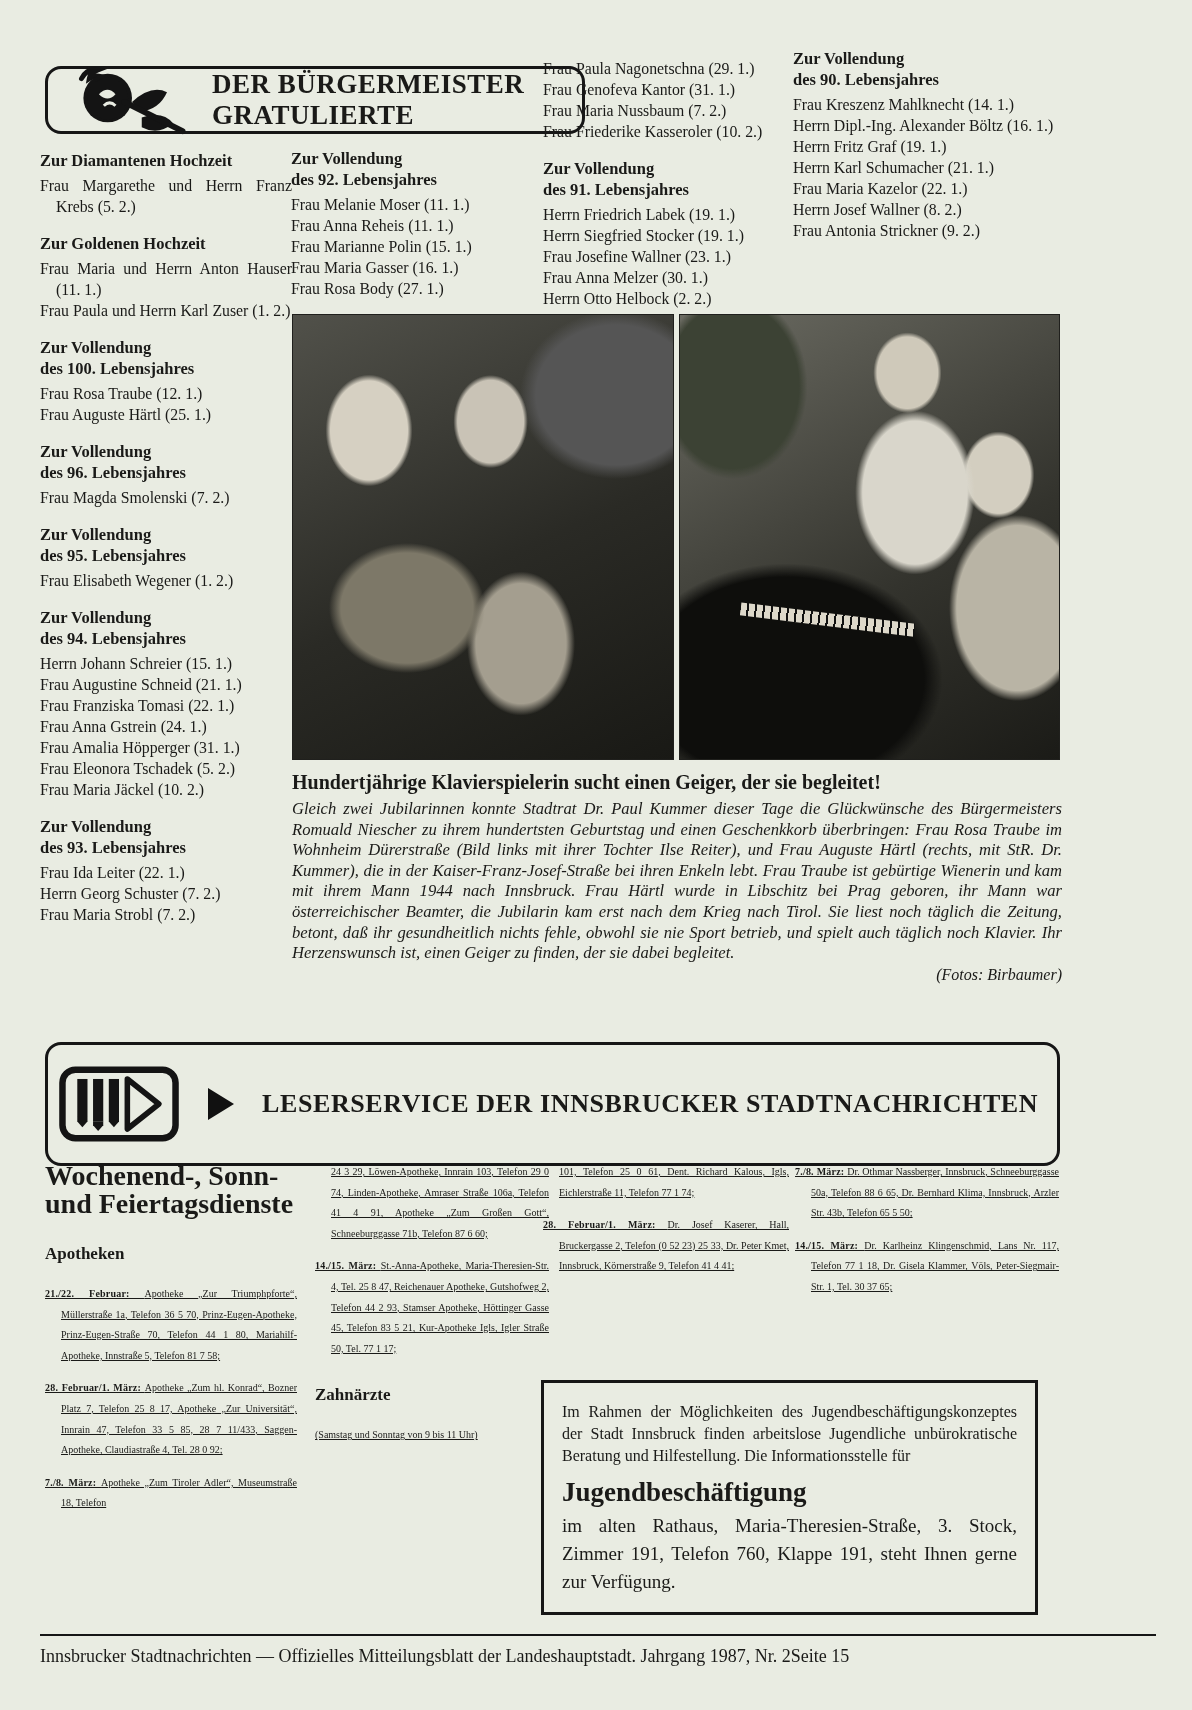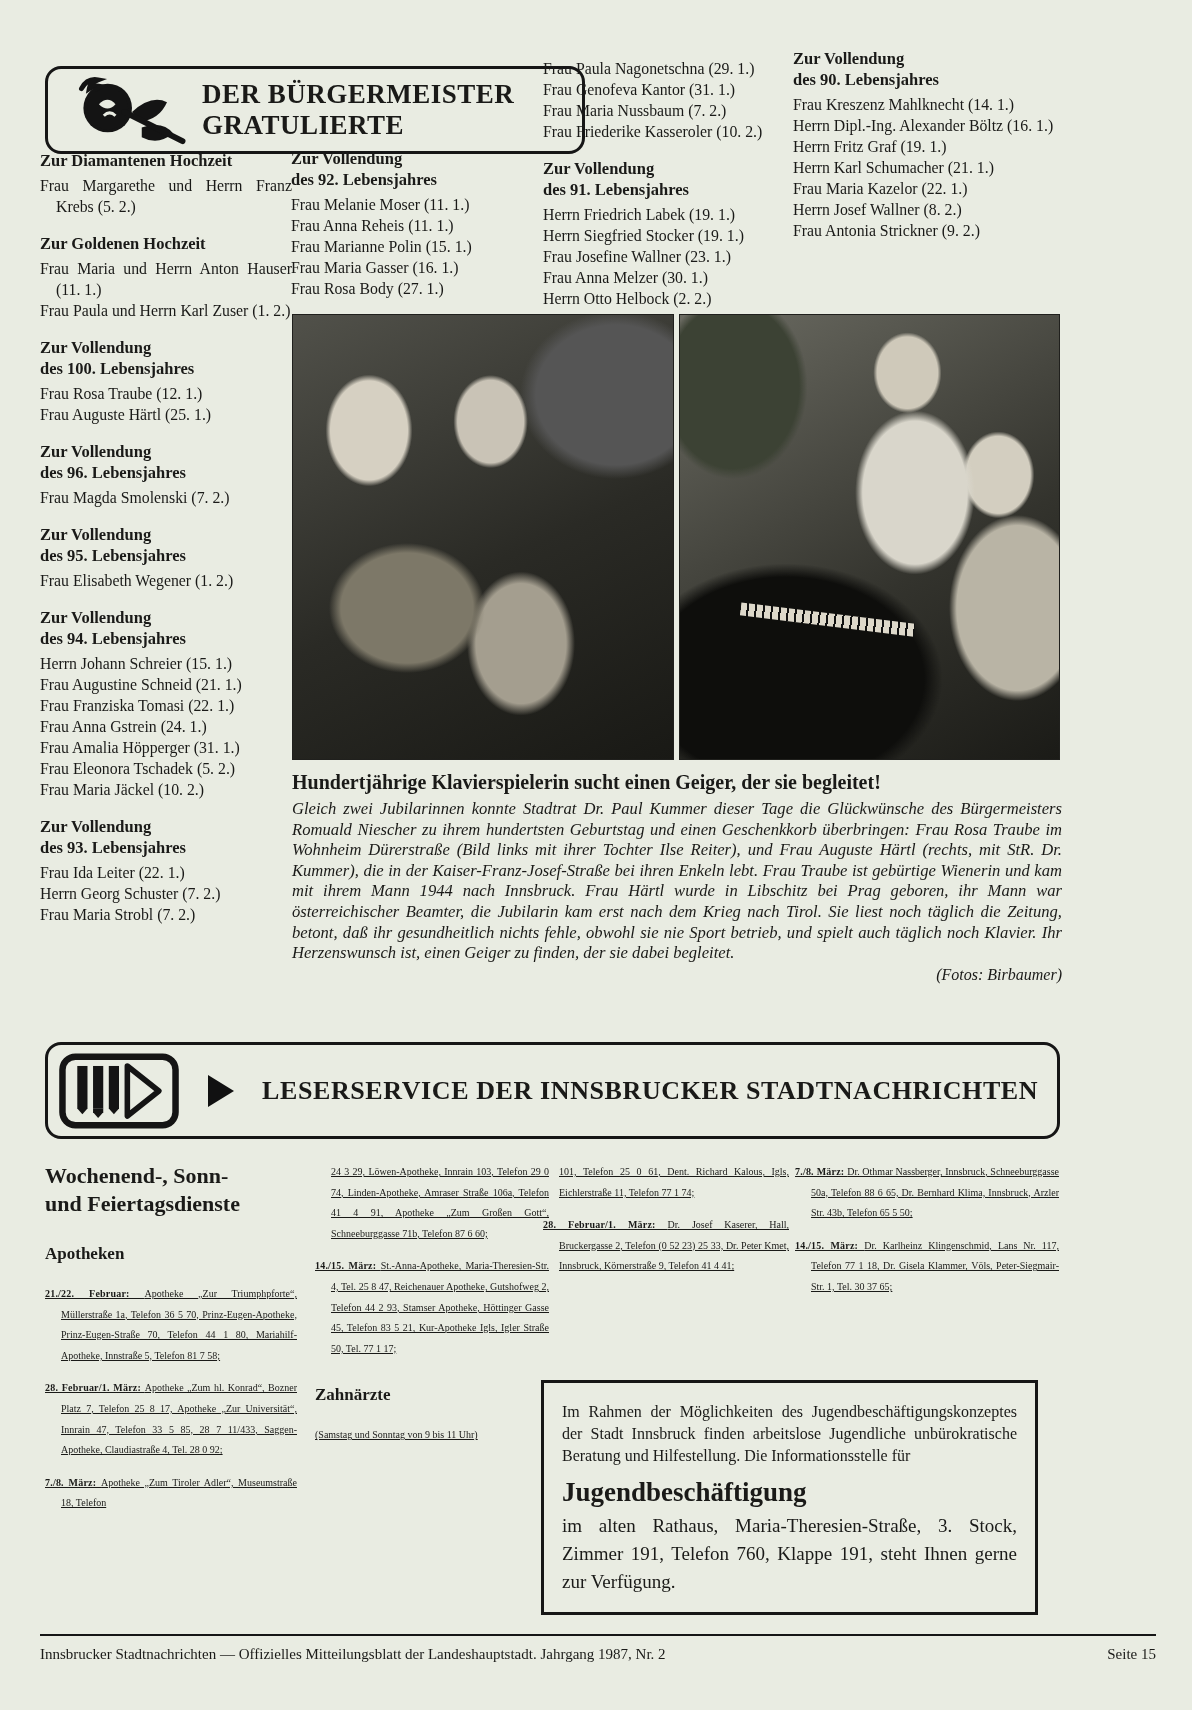--- a/index.html
+++ b/index.html
@@ -8,23 +8,23 @@
     position:relative;
     background:#e9ece2;
     color:#1a1a18;
     font-family:"Liberation Serif","DejaVu Serif",serif;
     overflow:hidden;
   }
   .abs { position:absolute; }
 
   
   .banner {
-    left:45px; top:66px; width:540px; height:88px;
+    left:45px; top:66px; width:540px; height:68px;
     border:3px solid #161616; border-radius:16px;
-    display:flex; align-items:center; padding:4px 12px 4px 14px;
+    display:flex; align-items:center; gap:10px; padding:4px 12px 4px 14px;
     background:transparent;
   }
   .rose-wrap { width:140px; height:70px; flex:0 0 auto; }
   .banner-title { font-weight:bold; font-size:27px; line-height:31px; letter-spacing:.5px; }
 
   
   .congrats-col { position:absolute; }
   #ccol1 { left:40px;  top:150px; width:252px; }
   #ccol2 { left:291px; top:148px; width:242px; }
   #ccol3 { left:543px; top:58px;  width:246px; }
@@ -59,50 +59,50 @@
   }
 
   
   .caption   { left:292px; top:770px; width:770px; }
   .cap-title { font-weight:bold; font-size:20px; line-height:24px; margin-bottom:5px; }
   .cap-body  { font-style:italic; font-size:16.6px; line-height:20.6px; text-align:justify; }
   .cap-credit{ font-style:italic; font-size:16px; text-align:right; margin-top:2px; }
 
   
   .ls-banner {
-    left:45px; top:1042px; width:1015px; height:97px;
+    left:45px; top:1042px; width:1015px; height:124px;
     border:3px solid #161616; border-radius:16px;
     display:flex; align-items:center; gap:28px; padding:6px 12px 6px 10px;
   }
   .pencil-wrap { width:122px; height:76px; flex:0 0 auto; }
   .arrow-right { width:0; height:0; border-top:16px solid transparent; border-bottom:16px solid transparent; border-left:26px solid #111; flex:0 0 auto; }
   .ls-title { font-weight:bold; font-size:26px; letter-spacing:.6px; white-space:nowrap; }
 
   
   .svc-col { position:absolute; top:1162px; }
   #scol1 { left:45px;  width:252px; }
   #scol2 { left:315px; width:234px; }
   #scol3 { left:543px; width:246px; }
   #scol4 { left:795px; width:264px; }
-  .svc-bighead { font-weight:bold; font-size:22px; line-height:28px; margin-bottom:6px; }
+  .svc-bighead { font-weight:bold; font-size:28px; line-height:28px; margin-bottom:6px; }
   .svc-subhead { font-weight:bold; font-size:17px; margin:26px 0 20px; }
   .svc-para { font-size:10px; line-height:20.6px; text-align:justify; padding-left:16px; text-indent:-16px; margin-bottom:12px;text-decoration:underline; }
   .svc-para b { letter-spacing:.2px; }
   .svc-cont { text-indent:0; }
   .svc-note { margin-bottom:18px; }
 
   
   .jugend { left:541px; top:1380px; width:497px; min-height:226px; border:3px solid #161616; padding:18px 18px 16px; }
   .jug-intro { font-size:16px; line-height:22px; text-align:justify; }
   .jug-title { font-weight:bold; font-size:27px; line-height:30px; margin:10px 0 5px; }
   .jug-body  { font-size:19px; line-height:28px; text-align:justify; }
 
   
   .footer-rule { left:40px; top:1634px; width:1116px; height:2px; background:#161616; }
-  .footer { left:40px; top:1646px; width:1116px; display:flex; justify-content:space-between; font-size:15px; }
+  .footer { left:40px; top:1646px; width:1116px; display:flex; justify-content:flex-start; font-size:18px; }
 </style>
 </head>
 <body>
 
 <section class="banner abs">
   <span class="rose-wrap">
     <svg viewBox="0 0 140 72" width="140" height="70" aria-hidden="true">
       <path d="M18 14 q6-11 17-9 q-8 3-9 9 q6-4 12-2 q-7 4-7 9" fill="none" stroke="#141414" stroke-width="5" stroke-linecap="round"></path>
       <circle cx="45" cy="34" r="25" fill="#141414"></circle>
       <path d="M45 12 q20 5 21 22 q-1 18-21 23 q-20-5-21-23 q1-17 21-22" fill="#141414"></path>

